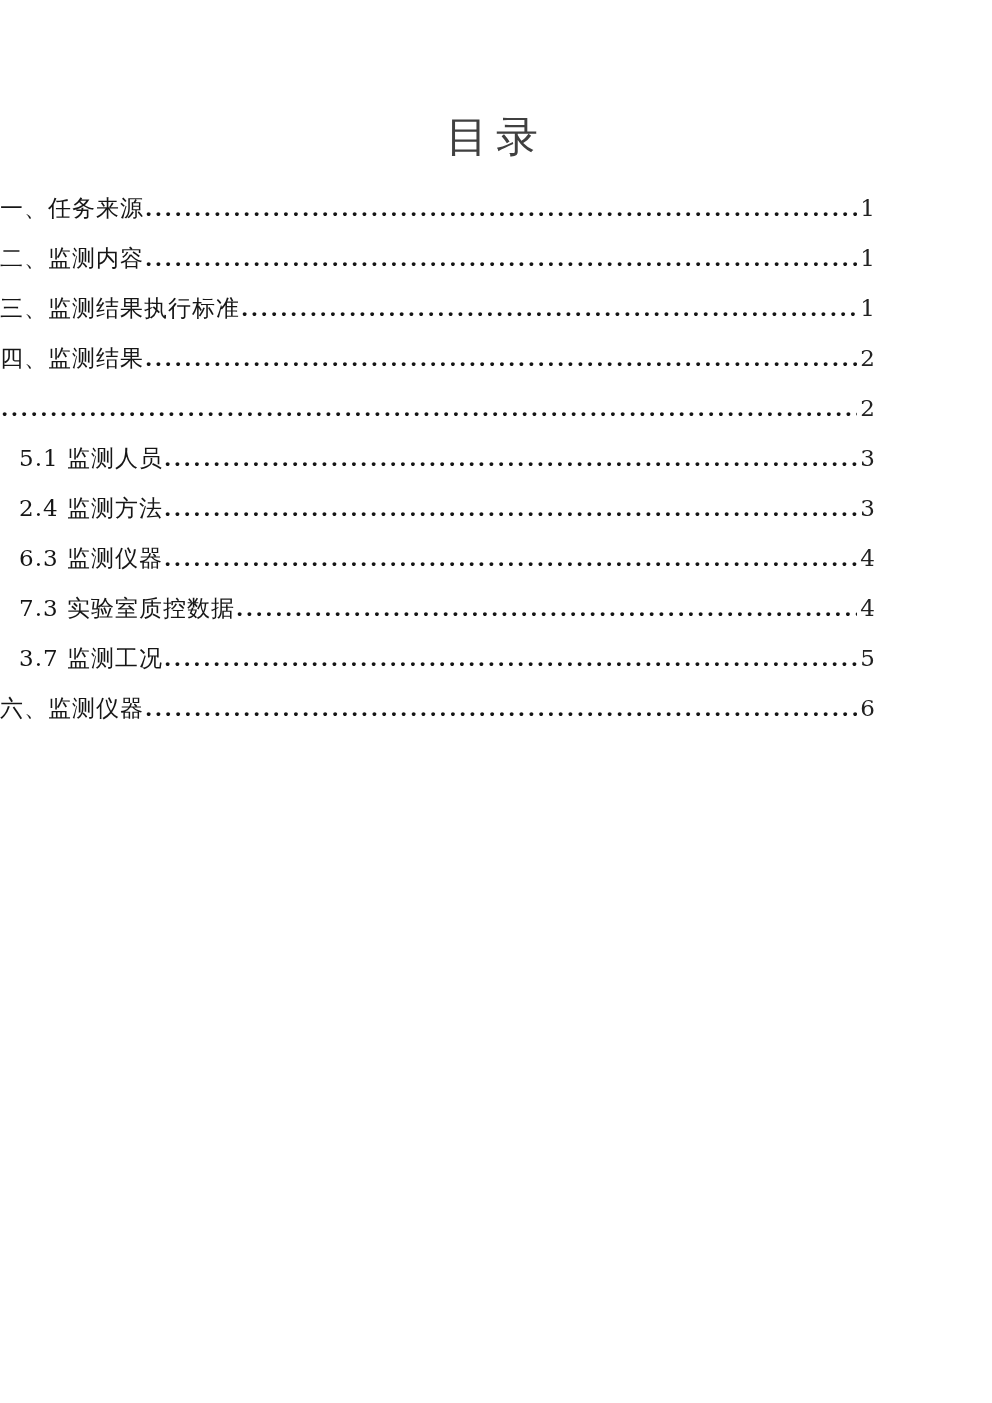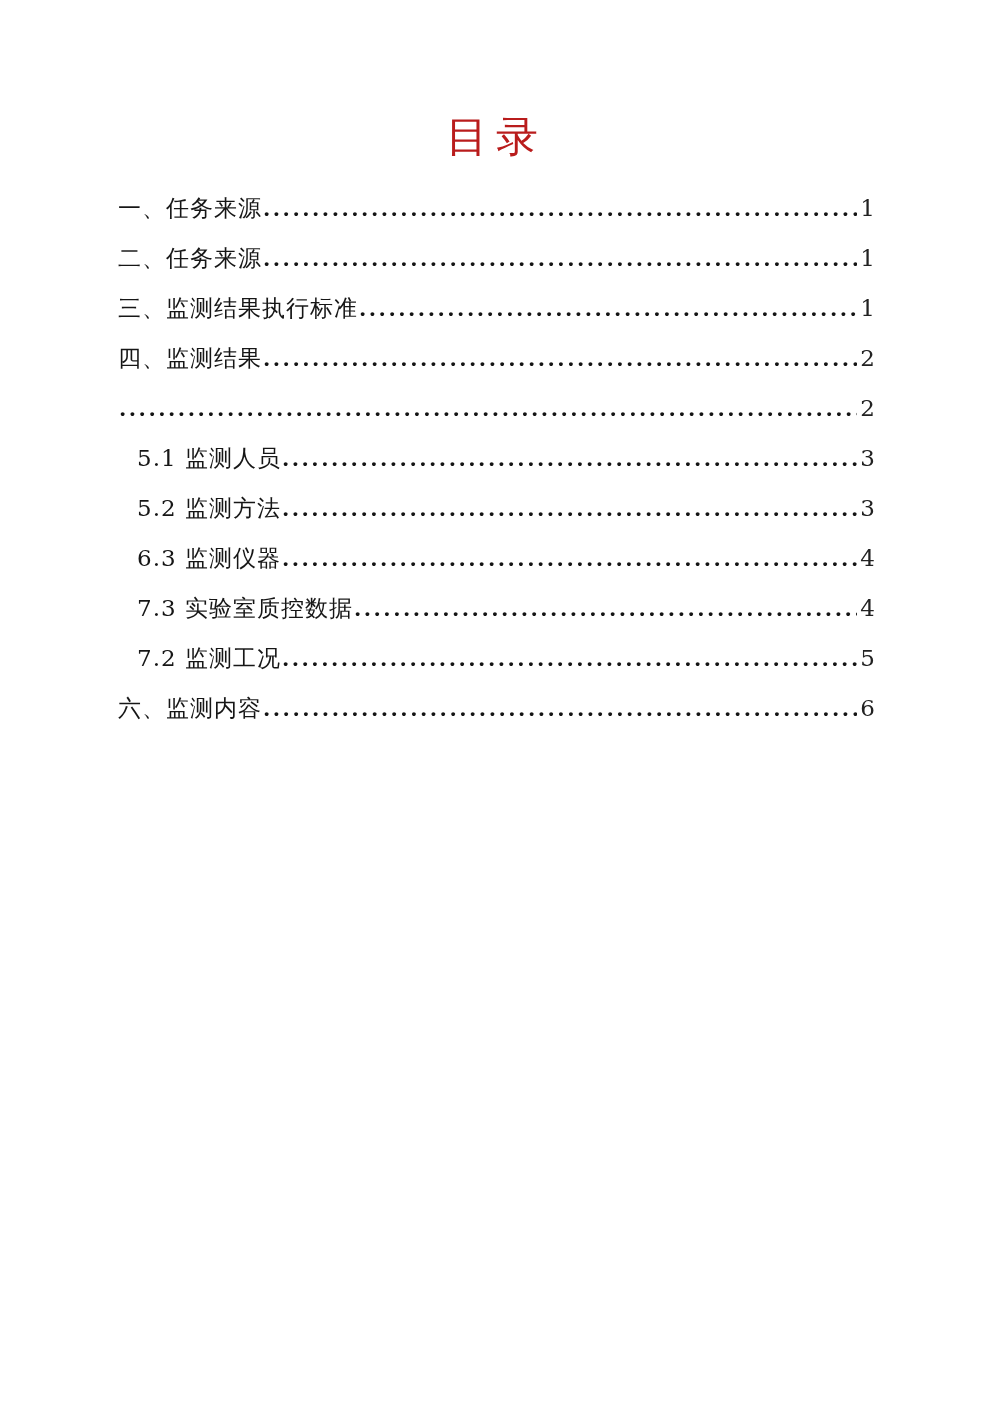--- a/index.html
+++ b/index.html
@@ -19,25 +19,24 @@
     background: #ffffff;
     position: relative;
   }
   .doc-title {
     padding-top: 110px;
     text-align: center;
     font-size: 42px;
     font-weight: 400;
     letter-spacing: 8px;
     line-height: 1.3;
-    color: #b91c1c;
+    color: #404040;
   }
   .toc {
     margin-top: 18px;
-    padding-left: 118px;
     padding-right: 117px;
   }
   .toc-row {
     height: 50px;
     line-height: 50px;
     display: flex;
     align-items: baseline;
     font-size: 23px;
     color: #161616;
     cursor: default;
@@ -79,21 +78,21 @@
 
   <div class="toc">
 
     <div class="toc-row level-1">
       <span class="toc-label">一、任务来源</span>
       <span class="toc-dots"></span>
       <span class="toc-page">1</span>
     </div>
 
     <div class="toc-row level-1">
-      <span class="toc-label">二、任务来源</span>
+      <span class="toc-label">二、监测内容</span>
       <span class="toc-dots"></span>
       <span class="toc-page">1</span>
     </div>
 
     <div class="toc-row level-1">
       <span class="toc-label">三、监测结果执行标准</span>
       <span class="toc-dots"></span>
       <span class="toc-page">1</span>
     </div>
 
@@ -108,43 +107,43 @@
       <span class="toc-page">2</span>
     </div>
 
     <div class="toc-row level-2">
       <span class="toc-label">5.1 监测人员</span>
       <span class="toc-dots"></span>
       <span class="toc-page">3</span>
     </div>
 
     <div class="toc-row level-2">
-      <span class="toc-label">5.2 监测方法</span>
+      <span class="toc-label">2.4 监测方法</span>
       <span class="toc-dots"></span>
       <span class="toc-page">3</span>
     </div>
 
     <div class="toc-row level-2">
       <span class="toc-label">6.3 监测仪器</span>
       <span class="toc-dots"></span>
       <span class="toc-page">4</span>
     </div>
 
     <div class="toc-row level-2">
       <span class="toc-label">7.3 实验室质控数据</span>
       <span class="toc-dots"></span>
       <span class="toc-page">4</span>
     </div>
 
     <div class="toc-row level-2">
-      <span class="toc-label">7.2 监测工况</span>
+      <span class="toc-label">3.7 监测工况</span>
       <span class="toc-dots"></span>
       <span class="toc-page">5</span>
     </div>
 
     <div class="toc-row level-1">
-      <span class="toc-label">六、监测内容</span>
+      <span class="toc-label">六、监测仪器</span>
       <span class="toc-dots"></span>
       <span class="toc-page">6</span>
     </div>
 
   </div>
 </div>
 
 </body></html>

